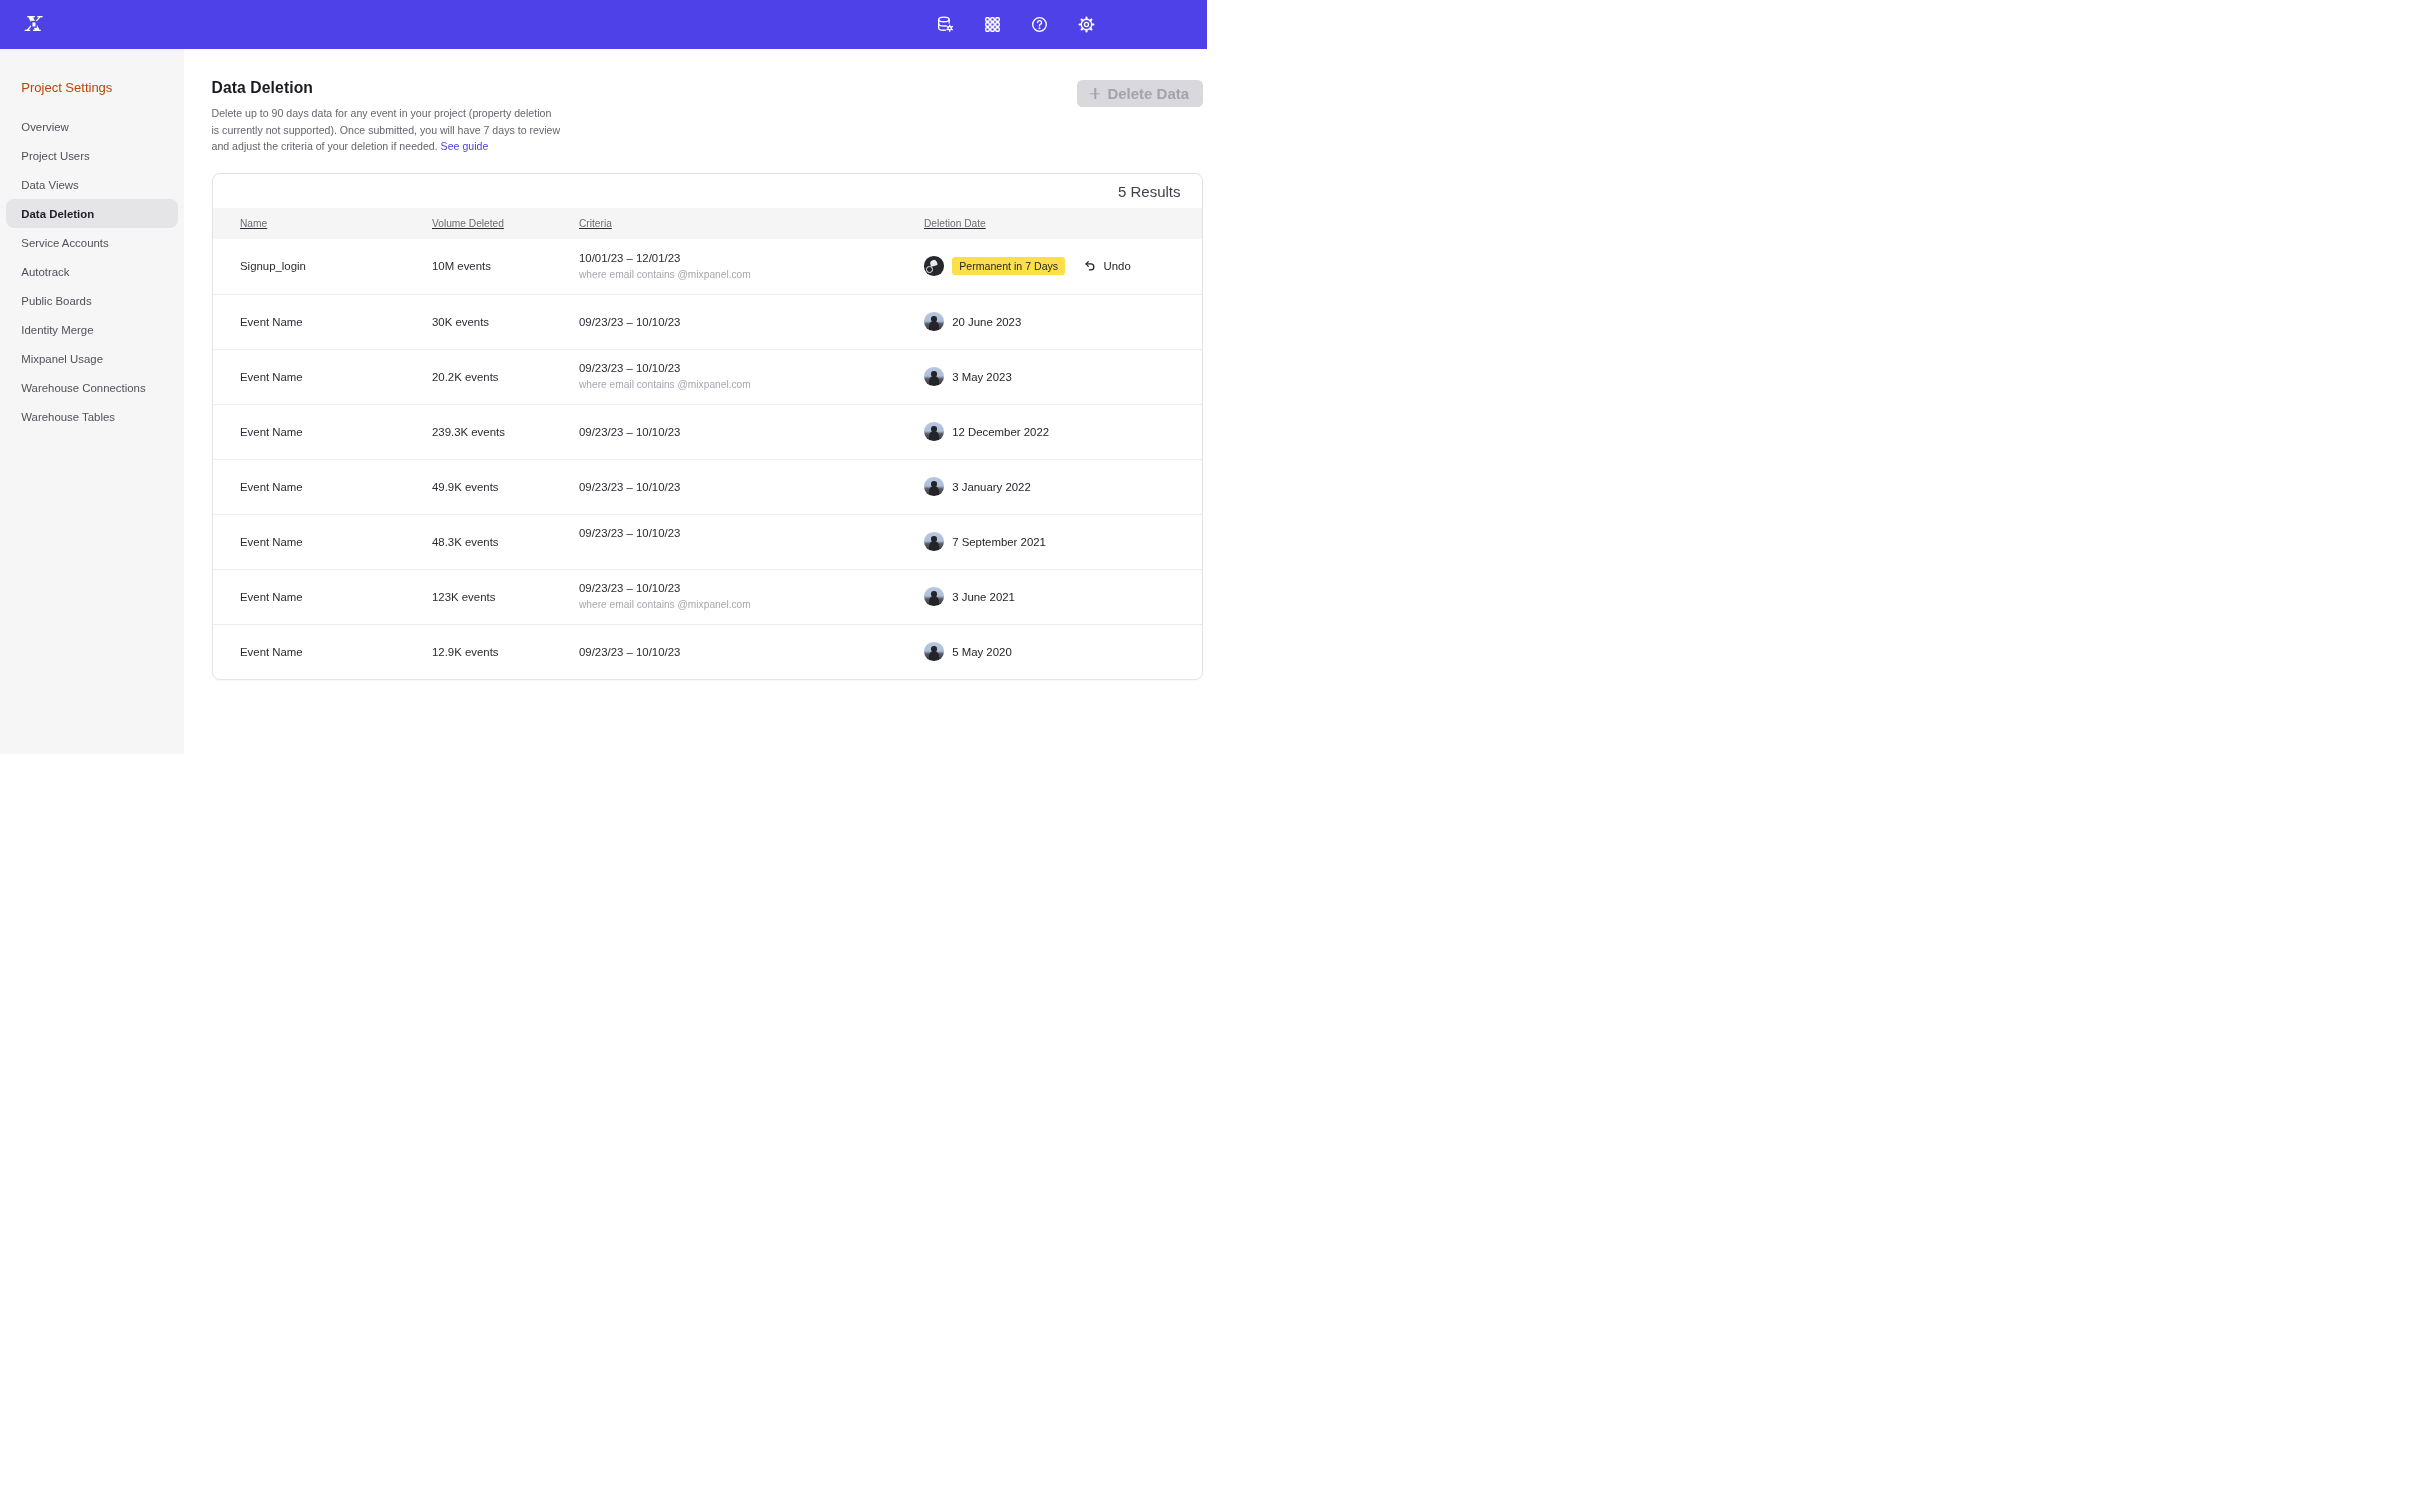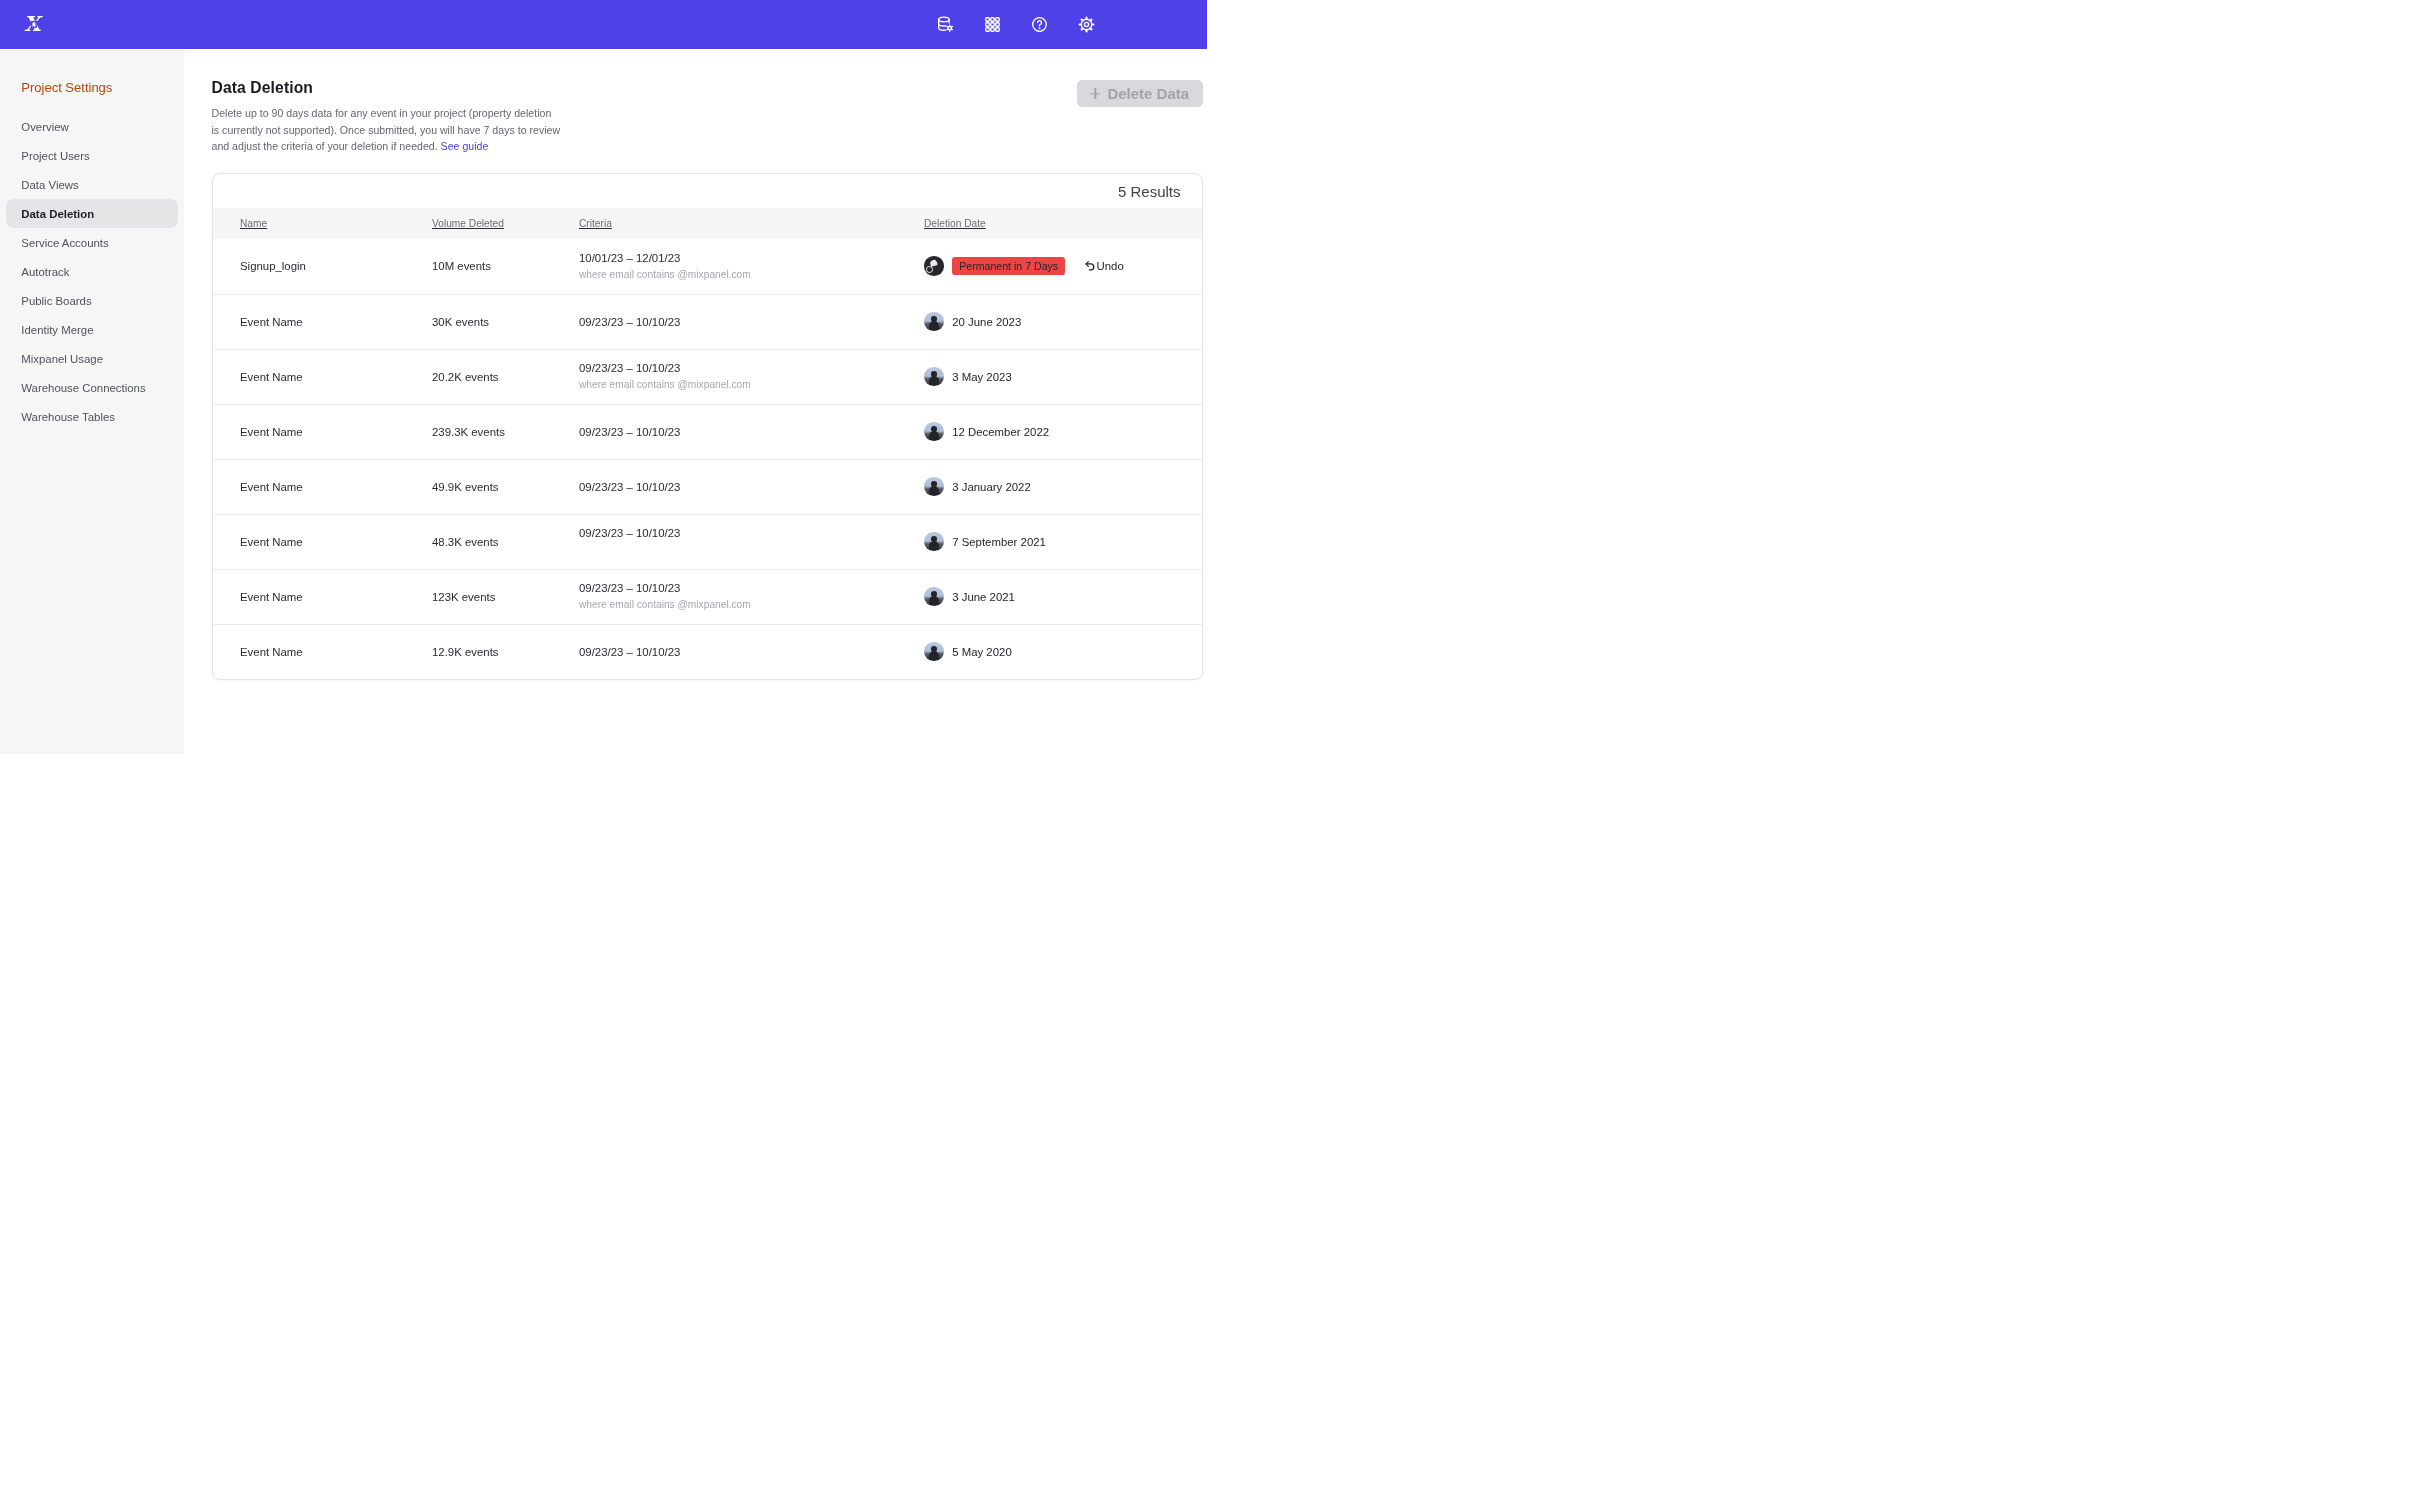--- a/index.html
+++ b/index.html
@@ -107,25 +107,25 @@
     content:''; position:absolute; width:4.7px; height:4.7px; border-radius:50%;
     border:1.3px solid #e8e8ee; left:2.4px; top:10.2px; background:transparent;
   }
   .avatar.sketch::after {
     content:''; position:absolute; width:7px; height:5.5px;
     border-radius:4.7px 4.7px 1.6px 1.6px; background:#e8e8ee;
     left:6.3px; top:3.9px; transform:rotate(-18deg);
   }
   .del-date { color:#24242c; }
   .badge {
-    background:#ef4444; color:#26252e; font-size:10.6px;
+    background:#fde047; color:#26252e; font-size:10.6px;
     padding:3.1px 7px; border-radius:3.1px; white-space:nowrap;
   }
   .undo-btn {
-    display:flex; align-items:center; gap:0; margin-left:18px;
+    display:flex; align-items:center; gap:7px; margin-left:18px;
     background:none; border:none; cursor:pointer; font-family:inherit;
     font-size:11.4px; font-weight:500; color:#1f1f28;
   }
   .undo-btn svg { width:13.4px; height:13.4px; display:block; }
 </style>
 </head>
 <body>
 
 <header class="topbar">
   <div class="logo">

